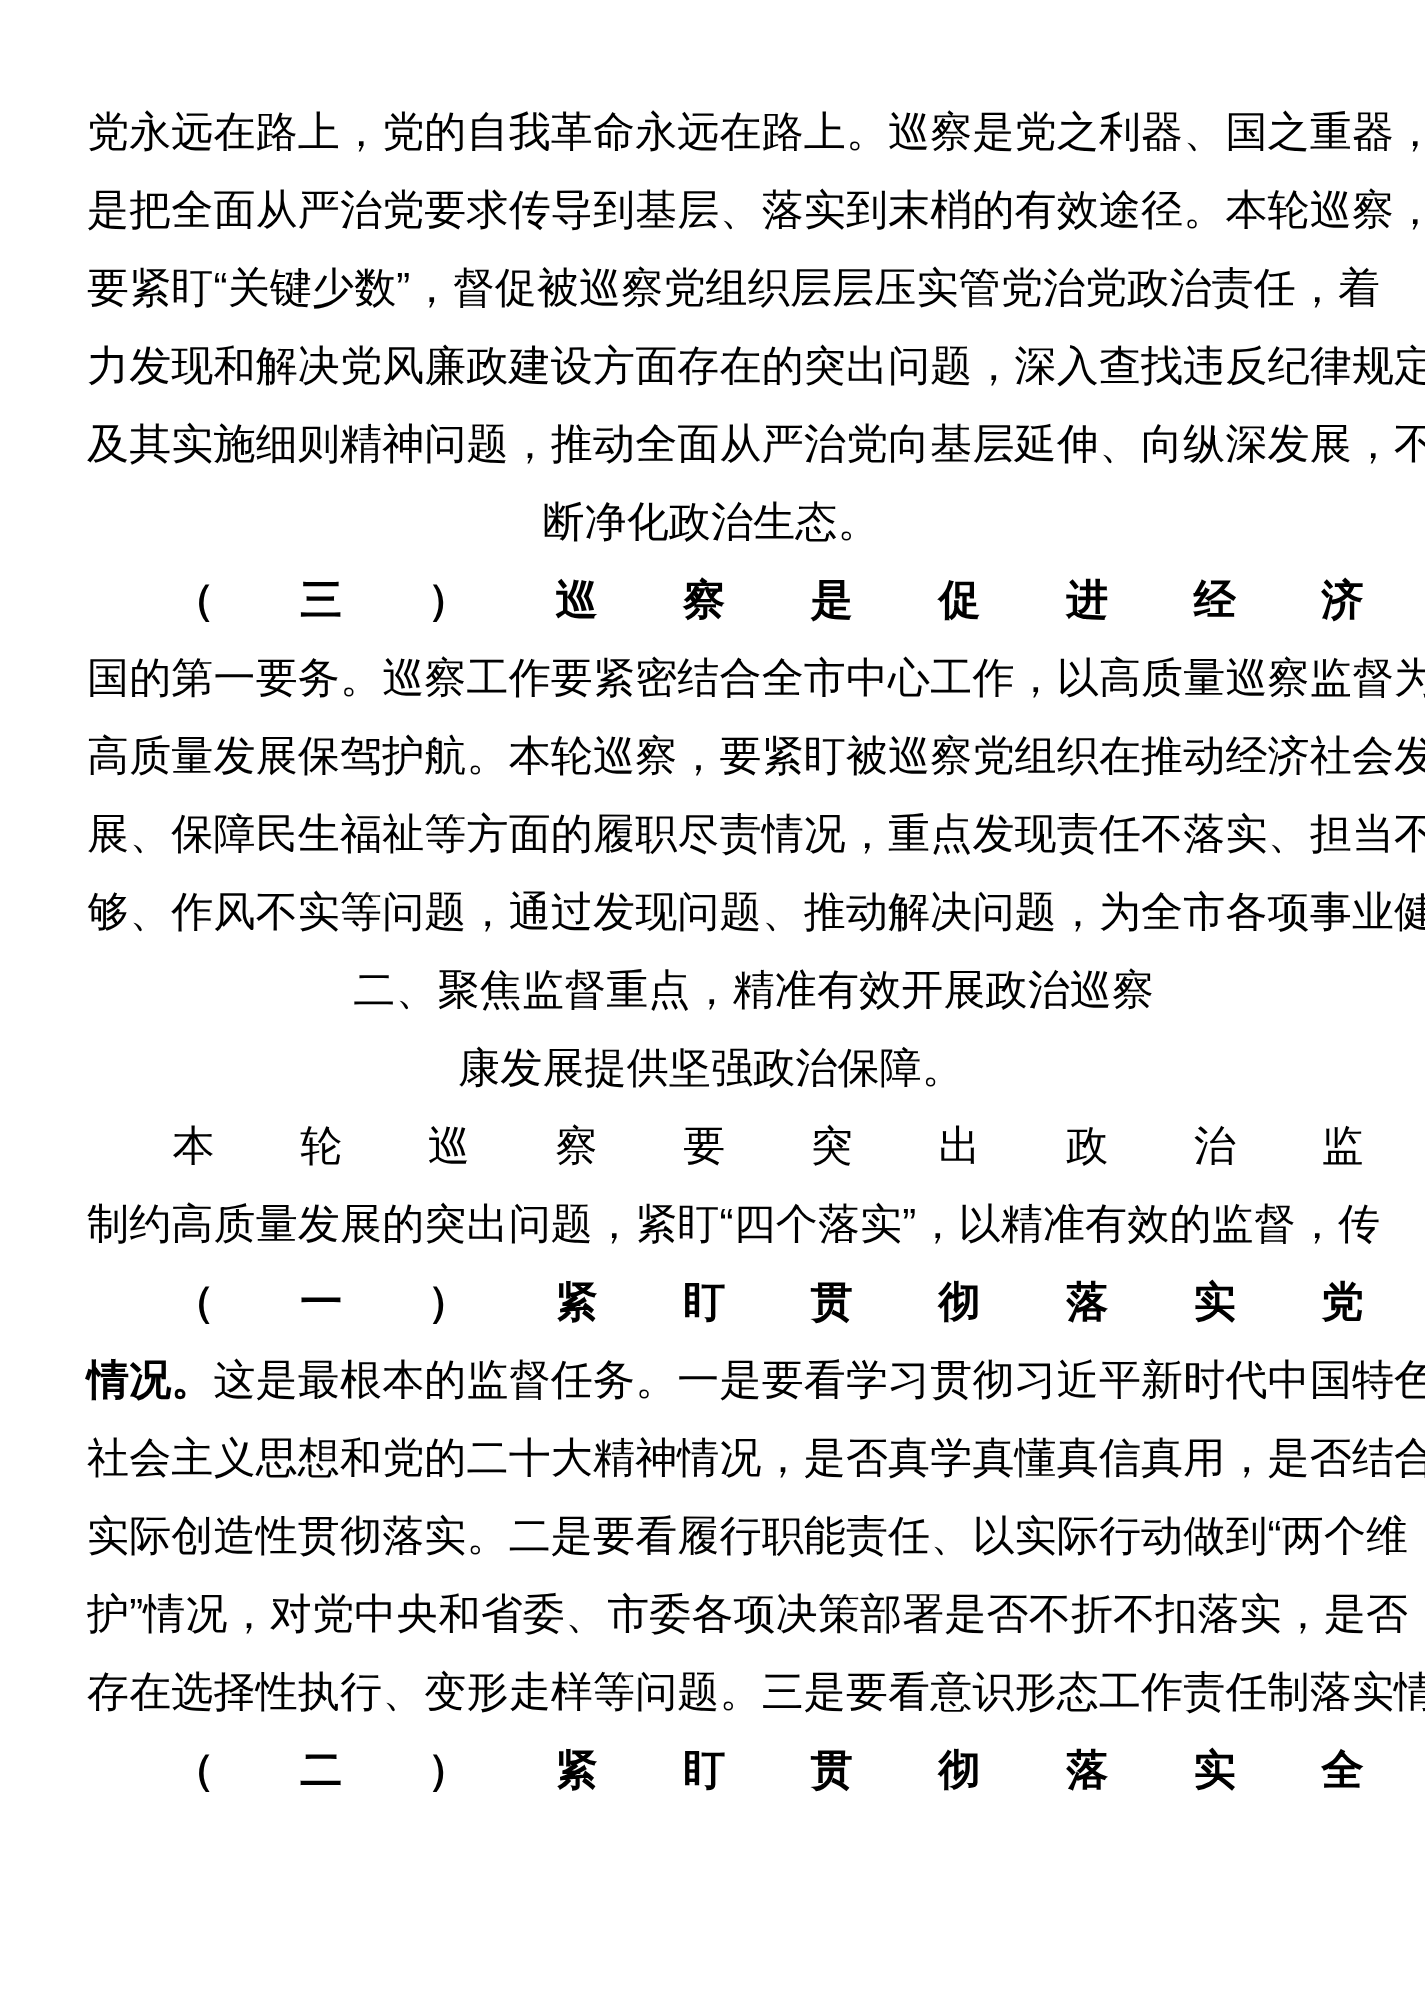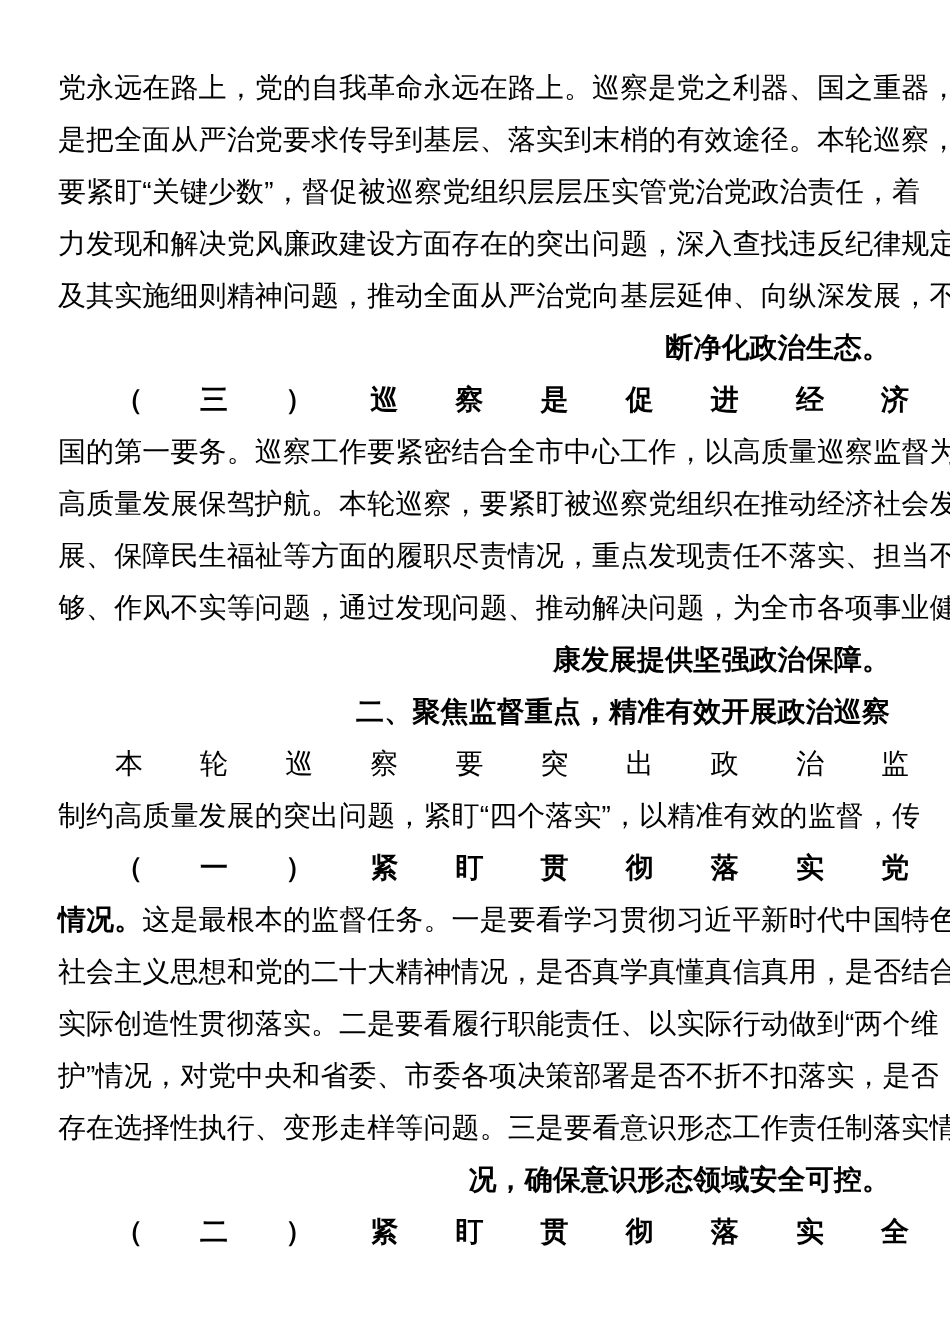--- a/index.html
+++ b/index.html
@@ -40,22 +40,21 @@
   .line.justify {
     display: flex;
     justify-content: space-between;
     white-space: normal;
   }
   .line.justify > span {
     display: inline-block;
   }
   .line.last {
     display: block;
-    text-align: right;
-    font-weight: bold;
+    text-align: center;
   }
   .line.indent {
     text-indent: 57px;
   }
   .b {
     font-weight: 700;
   }
 </style>
 </head>
 <body>
@@ -375,22 +374,22 @@
         <span>，</span>
         <span>为</span>
         <span>全</span>
         <span>市</span>
         <span>各</span>
         <span>项</span>
         <span>事</span>
         <span>业</span>
         <span>健</span>
       </div>
+      <div class="line last indent" id="line-13"><span>二、聚焦监督重点，精准有效开展政治巡察</span></div>
       <div class="line last" id="line-12"><span>康发展提供坚强政治保障。</span></div>
-      <div class="line last indent" id="line-13"><span>二、聚焦监督重点，精准有效开展政治巡察</span></div>
       <div class="line justify indent" id="line-14">
         <span>本</span>
         <span>轮</span>
         <span>巡</span>
         <span>察</span>
         <span>要</span>
         <span>突</span>
         <span>出</span>
         <span>政</span>
         <span>治</span>
@@ -607,21 +606,20 @@
         <span>态</span>
         <span>工</span>
         <span>作</span>
         <span>责</span>
         <span>任</span>
         <span>制</span>
         <span>落</span>
         <span>实</span>
         <span>情</span>
       </div>
-      <div class="line last" id="line-23"><span>况，确保意识形态领域安全可控。</span></div>
       <div class="line justify indent" id="line-24">
         <span class="b">（</span>
         <span class="b">二</span>
         <span class="b">）</span>
         <span class="b">紧</span>
         <span class="b">盯</span>
         <span class="b">贯</span>
         <span class="b">彻</span>
         <span class="b">落</span>
         <span class="b">实</span>

